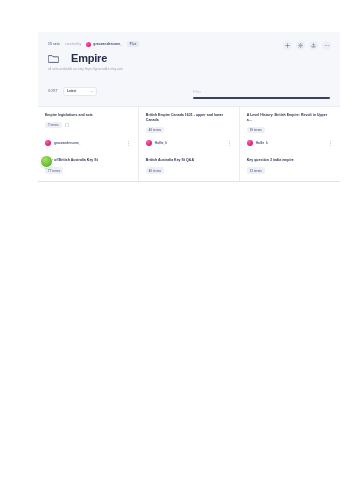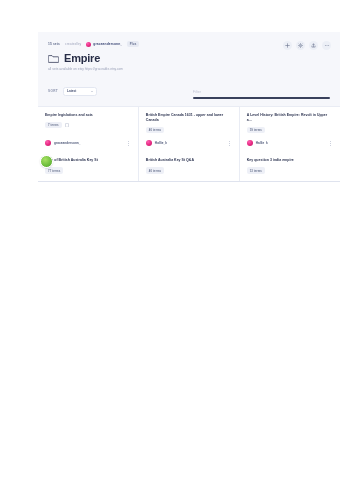--- a/index.html
+++ b/index.html
@@ -60,21 +60,21 @@
     font-size: 2.8px;
     font-weight: bold;
     padding: 1px 2.5px;
     border-radius: 2px;
     letter-spacing: 0.2px;
   }
 
   .title-row {
     display: flex;
     align-items: center;
-    gap: 5px;
+    gap: 12px;
     margin-top: 4px;
   }
   .folder-icon {
     width: 11px; height: 9px;
     flex: 0 0 auto;
   }
   .folder-icon svg { display: block; width: 11px; height: 9px; }
   .page-title {
     font-size: 11px;
     font-weight: bold;

